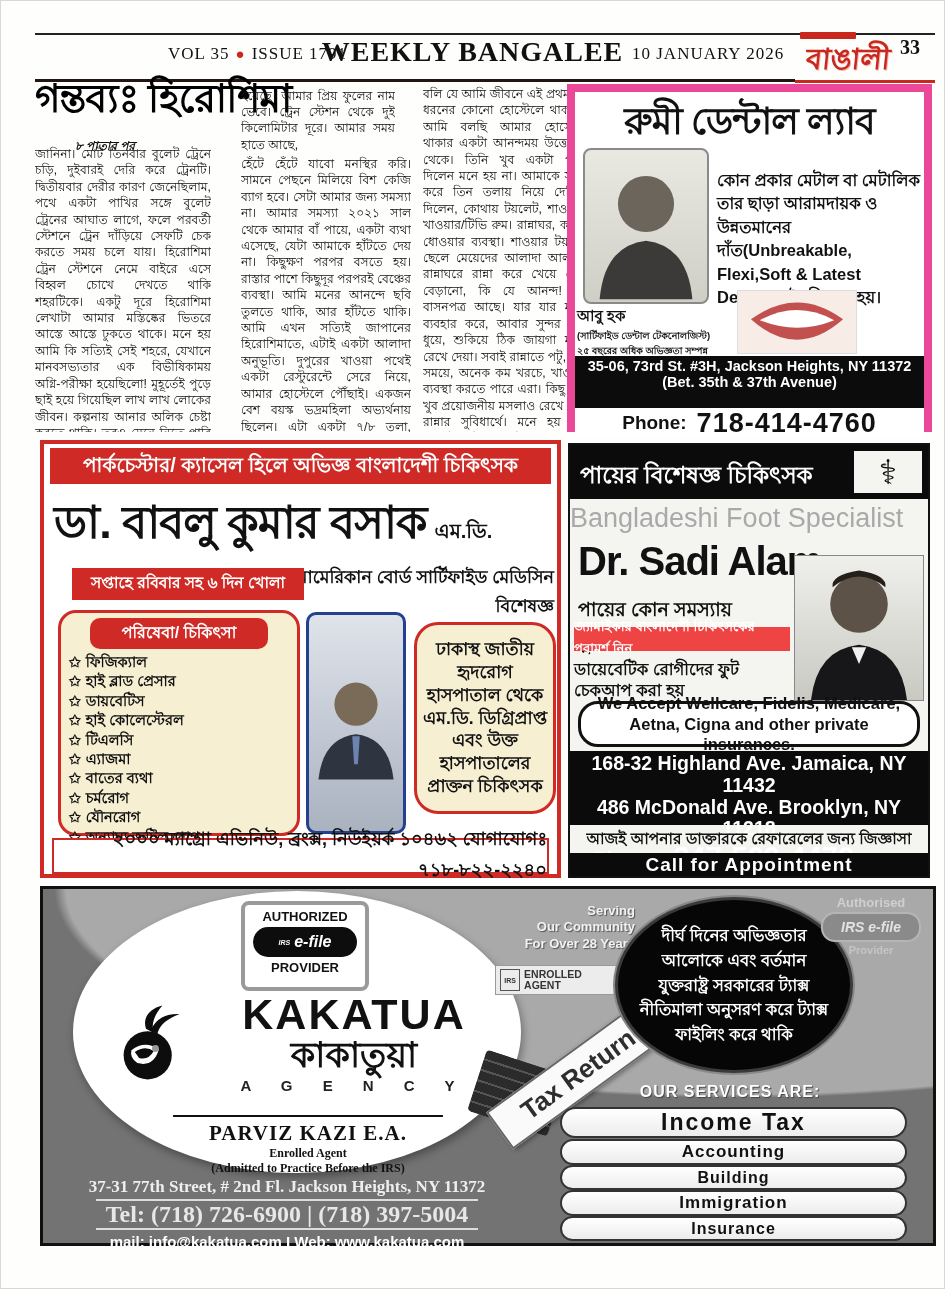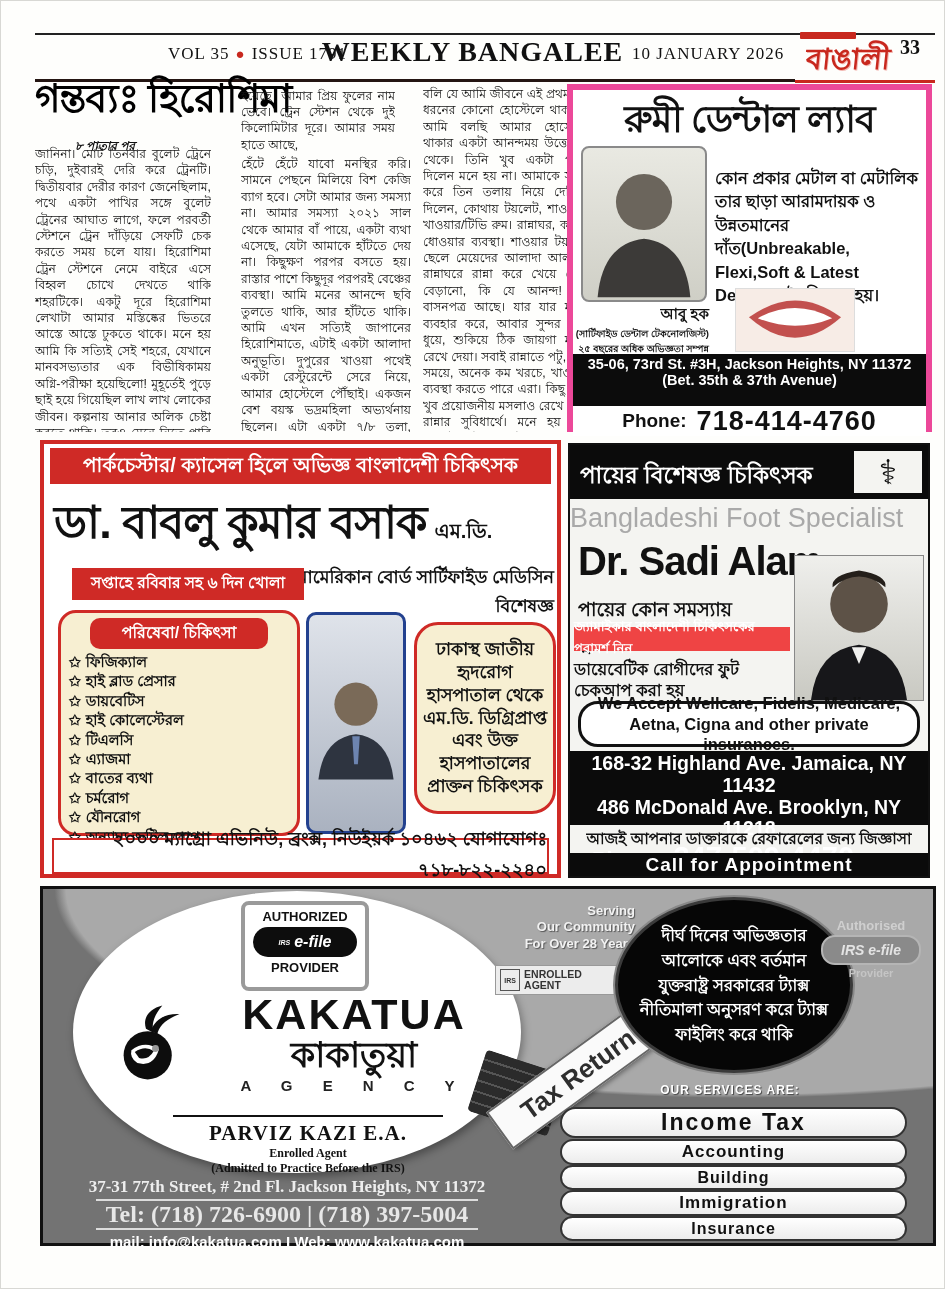--- a/index.html
+++ b/index.html
@@ -29,26 +29,26 @@
             line-height:1.1;color:#000;letter-spacing:-1px;}
   .col2top{position:absolute;left:206px;top:2px;width:154px;font-size:12.2px;line-height:16.2px;
            text-align:justify;overflow:hidden;height:66px;}
   .continued{position:absolute;left:40px;top:51px;font-size:12px;font-style:italic;font-weight:700;}
   .acol{position:absolute;font-size:12.2px;line-height:16.4px;text-align:justify;overflow:hidden;}
   .col1{left:0;top:60px;width:176px;height:286px;}
   .col2{left:206px;top:70px;width:170px;height:276px;}
   .col3{left:388px;top:0;width:166px;height:346px;}
 
   
-  .dental{left:567px;top:84px;width:365px;height:348px;border:6px solid #ec4899;background:#fff;box-sizing:border-box;}
+  .dental{left:567px;top:84px;width:365px;height:348px;border:8px solid #ec4899;background:#fff;box-sizing:border-box;}
   .dental-title{position:absolute;left:0;top:0;width:100%;text-align:center;font-size:37px;
                 font-weight:800;letter-spacing:-1px;}
   .dphoto{position:absolute;left:8px;top:56px;width:122px;height:152px;border:2px solid #8a8a8a;
           border-radius:8px;background:linear-gradient(#e9e9e2,#cfcfc6);overflow:hidden;}
-  .dcap{position:absolute;left:2px;top:212px;width:134px;text-align:right;}
+  .dcap{position:absolute;left:2px;top:212px;width:134px;text-align:left;}
   .dcap .nm{font-size:15px;font-weight:800;}
   .dcap .c1{font-size:9.5px;font-weight:700;}
   .dcap .c2{font-size:9.5px;font-weight:600;}
   .dtext{position:absolute;left:142px;top:56px;width:212px;font-size:16.5px;font-weight:700;line-height:1.42;margin-top:21px;}
   .smile{position:absolute;left:162px;top:198px;width:118px;height:62px;background:#f7ece6;
          border:1px solid #ddd;}
   .dblack{position:absolute;left:0;top:264px;width:100%;height:50px;background:#0c0c0c;color:#fff;
           text-align:center;line-height:1.08;padding-top:3px;box-sizing:border-box;}
   .dblack .a1{font-size:15.5px;font-weight:800;}
   .dblack .a2{font-size:14.5px;font-weight:800;}
@@ -155,27 +155,27 @@
               background-image:repeating-linear-gradient(0deg,#2b2b2b 0 9px,#555 9px 11px),
                                repeating-linear-gradient(90deg,#2b2b2b 0 12px,#555 12px 14px);}
   .ktax .paper{position:absolute;left:6px;top:42px;width:190px;height:42px;background:#fafafa;border:2px solid #666;
                transform:rotate(-36deg);display:flex;align-items:center;justify-content:center;
                font-size:26px;font-weight:800;color:#2e2e2e;box-shadow:2px 2px 5px rgba(0,0,0,.4);}
   .kpitch{position:absolute;left:572px;top:8px;width:238px;height:176px;background:#060606;border:3px solid #3a3a3a;
           border-radius:50%;color:#fff;display:flex;align-items:center;justify-content:center;text-align:center;
           font-size:16.5px;font-weight:800;line-height:1.5;padding:10px 20px;box-sizing:border-box;
           box-shadow:0 0 0 2px #888;}
   .kauth{position:absolute;left:772px;top:6px;width:112px;text-align:center;}
-  .kauth .a{font-size:13px;font-weight:800;color:#cfcfcf;margin-top:23px;}
+  .kauth .a{font-size:13px;font-weight:800;color:#cfcfcf;}
   .kauth .oval{margin:2px auto;width:96px;height:26px;border:2px solid #b5b5b5;border-radius:14px;background:#8a8a8a;
                color:#e3e3e3;font-style:italic;font-weight:800;font-size:14px;display:flex;align-items:center;
                justify-content:center;}
   .kauth .p{font-size:11px;font-weight:700;color:#c5c5c5;}
   .kstitle{position:absolute;left:512px;top:194px;width:350px;text-align:center;color:#fff;
-           font-size:12px;font-weight:800;letter-spacing:1px;text-shadow:1px 1px 1px #444;}
+           font-size:16px;font-weight:800;letter-spacing:1px;text-shadow:1px 1px 1px #444;}
   .pill{position:absolute;left:517px;width:343px;background:linear-gradient(#ffffff,#ececec);
         border:2px solid #333;border-radius:999px;display:flex;align-items:center;justify-content:center;
         font-weight:800;color:#111;}
   .pill1{top:218px;height:27px;font-size:23px;letter-spacing:2px;}
   .pill2{top:250px;height:22px;font-size:17px;letter-spacing:1px;}
   .pill3{top:276px;height:21px;font-size:16px;letter-spacing:1px;}
   .pill4{top:301px;height:22px;font-size:17px;letter-spacing:1px;}
   .pill5{top:327px;height:21px;font-size:16px;letter-spacing:1px;}
 
   .sil{width:100%;height:100%;display:block;}

